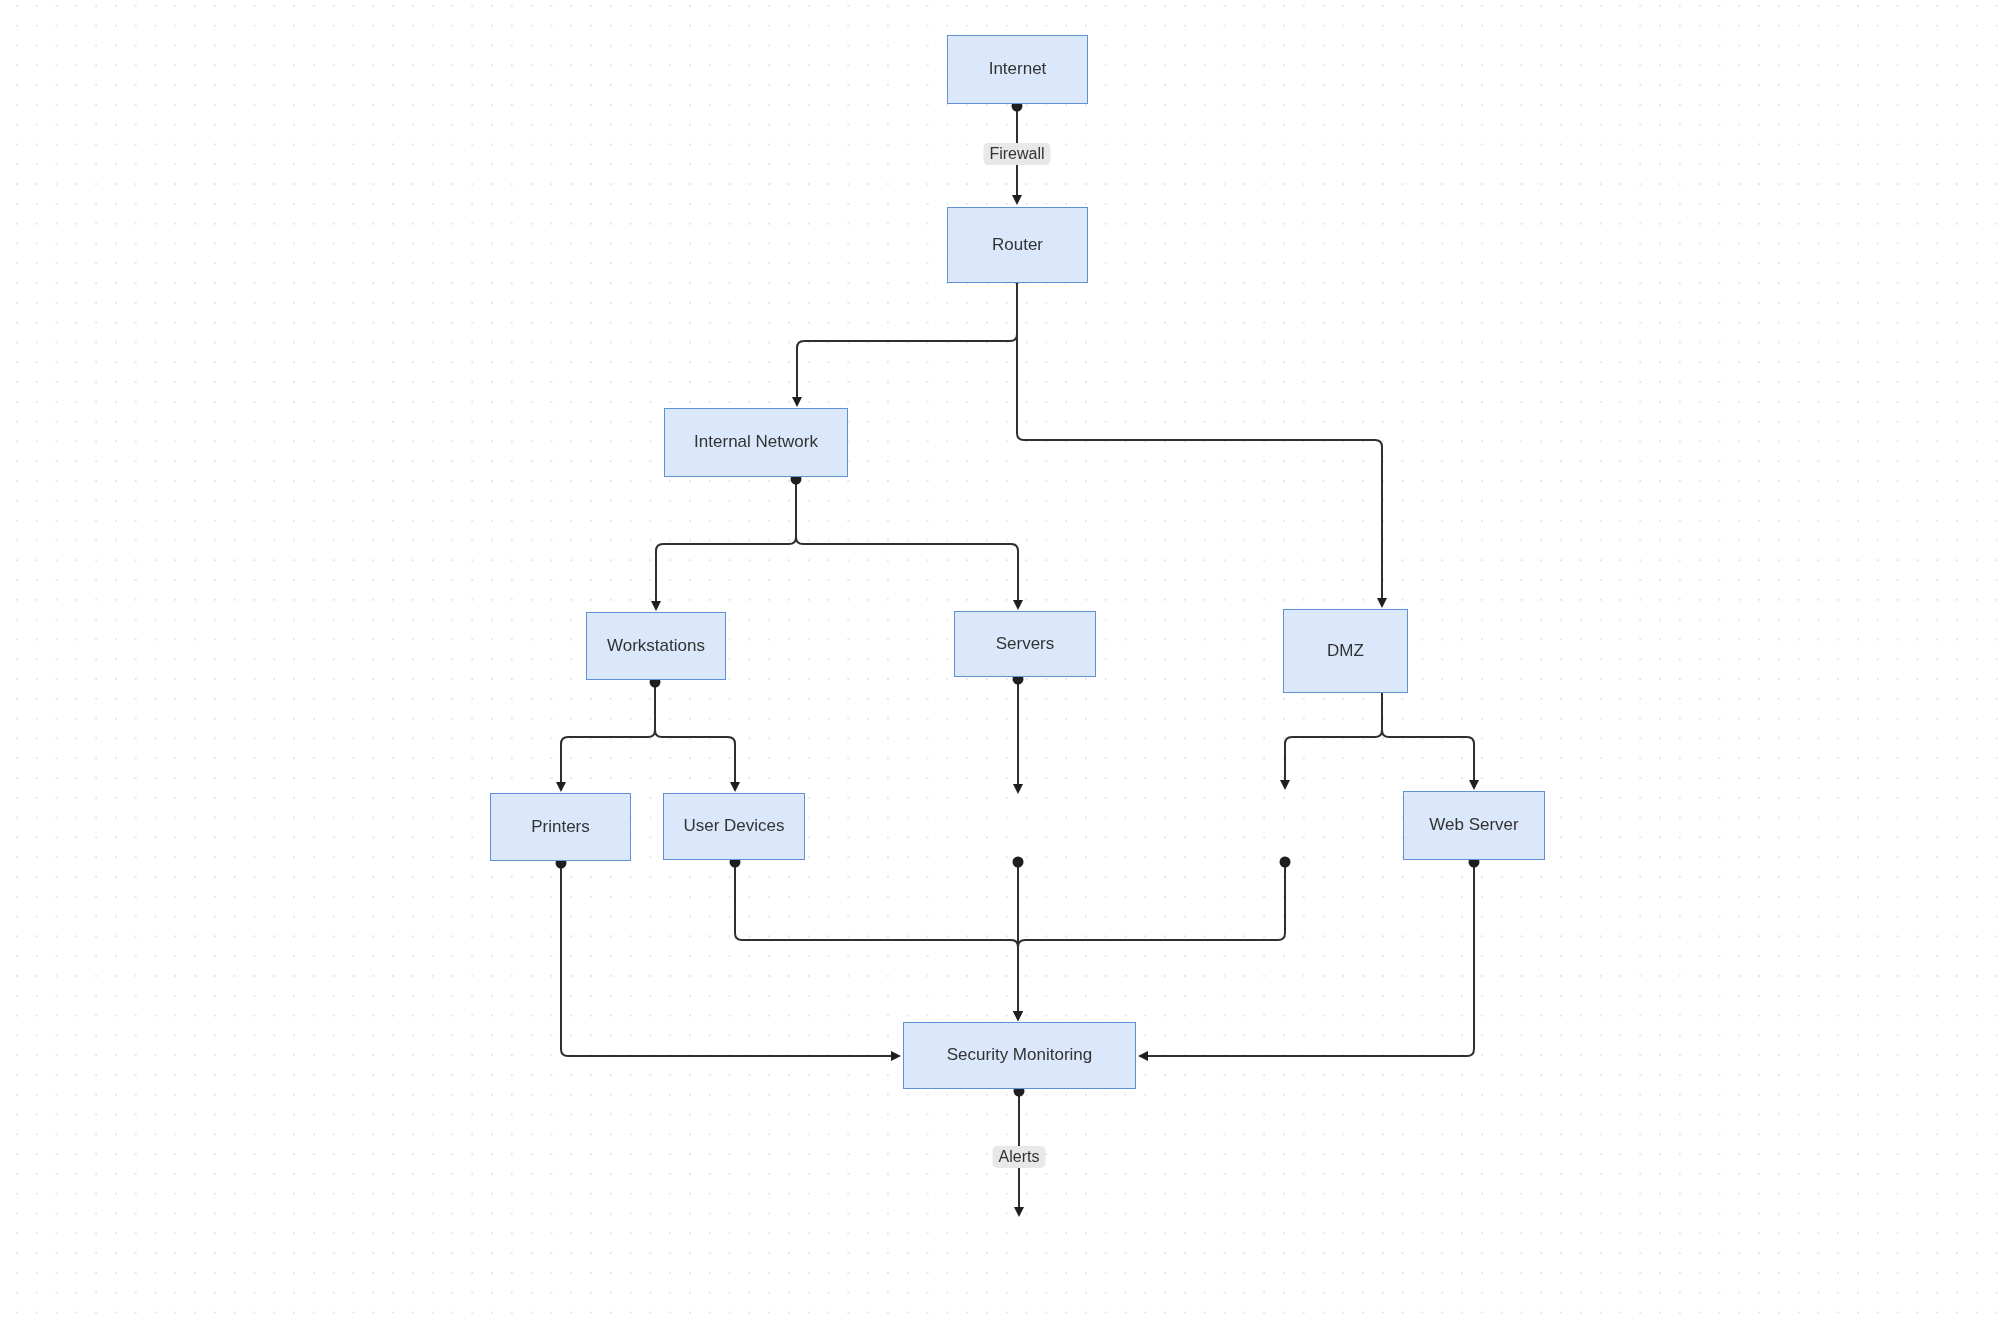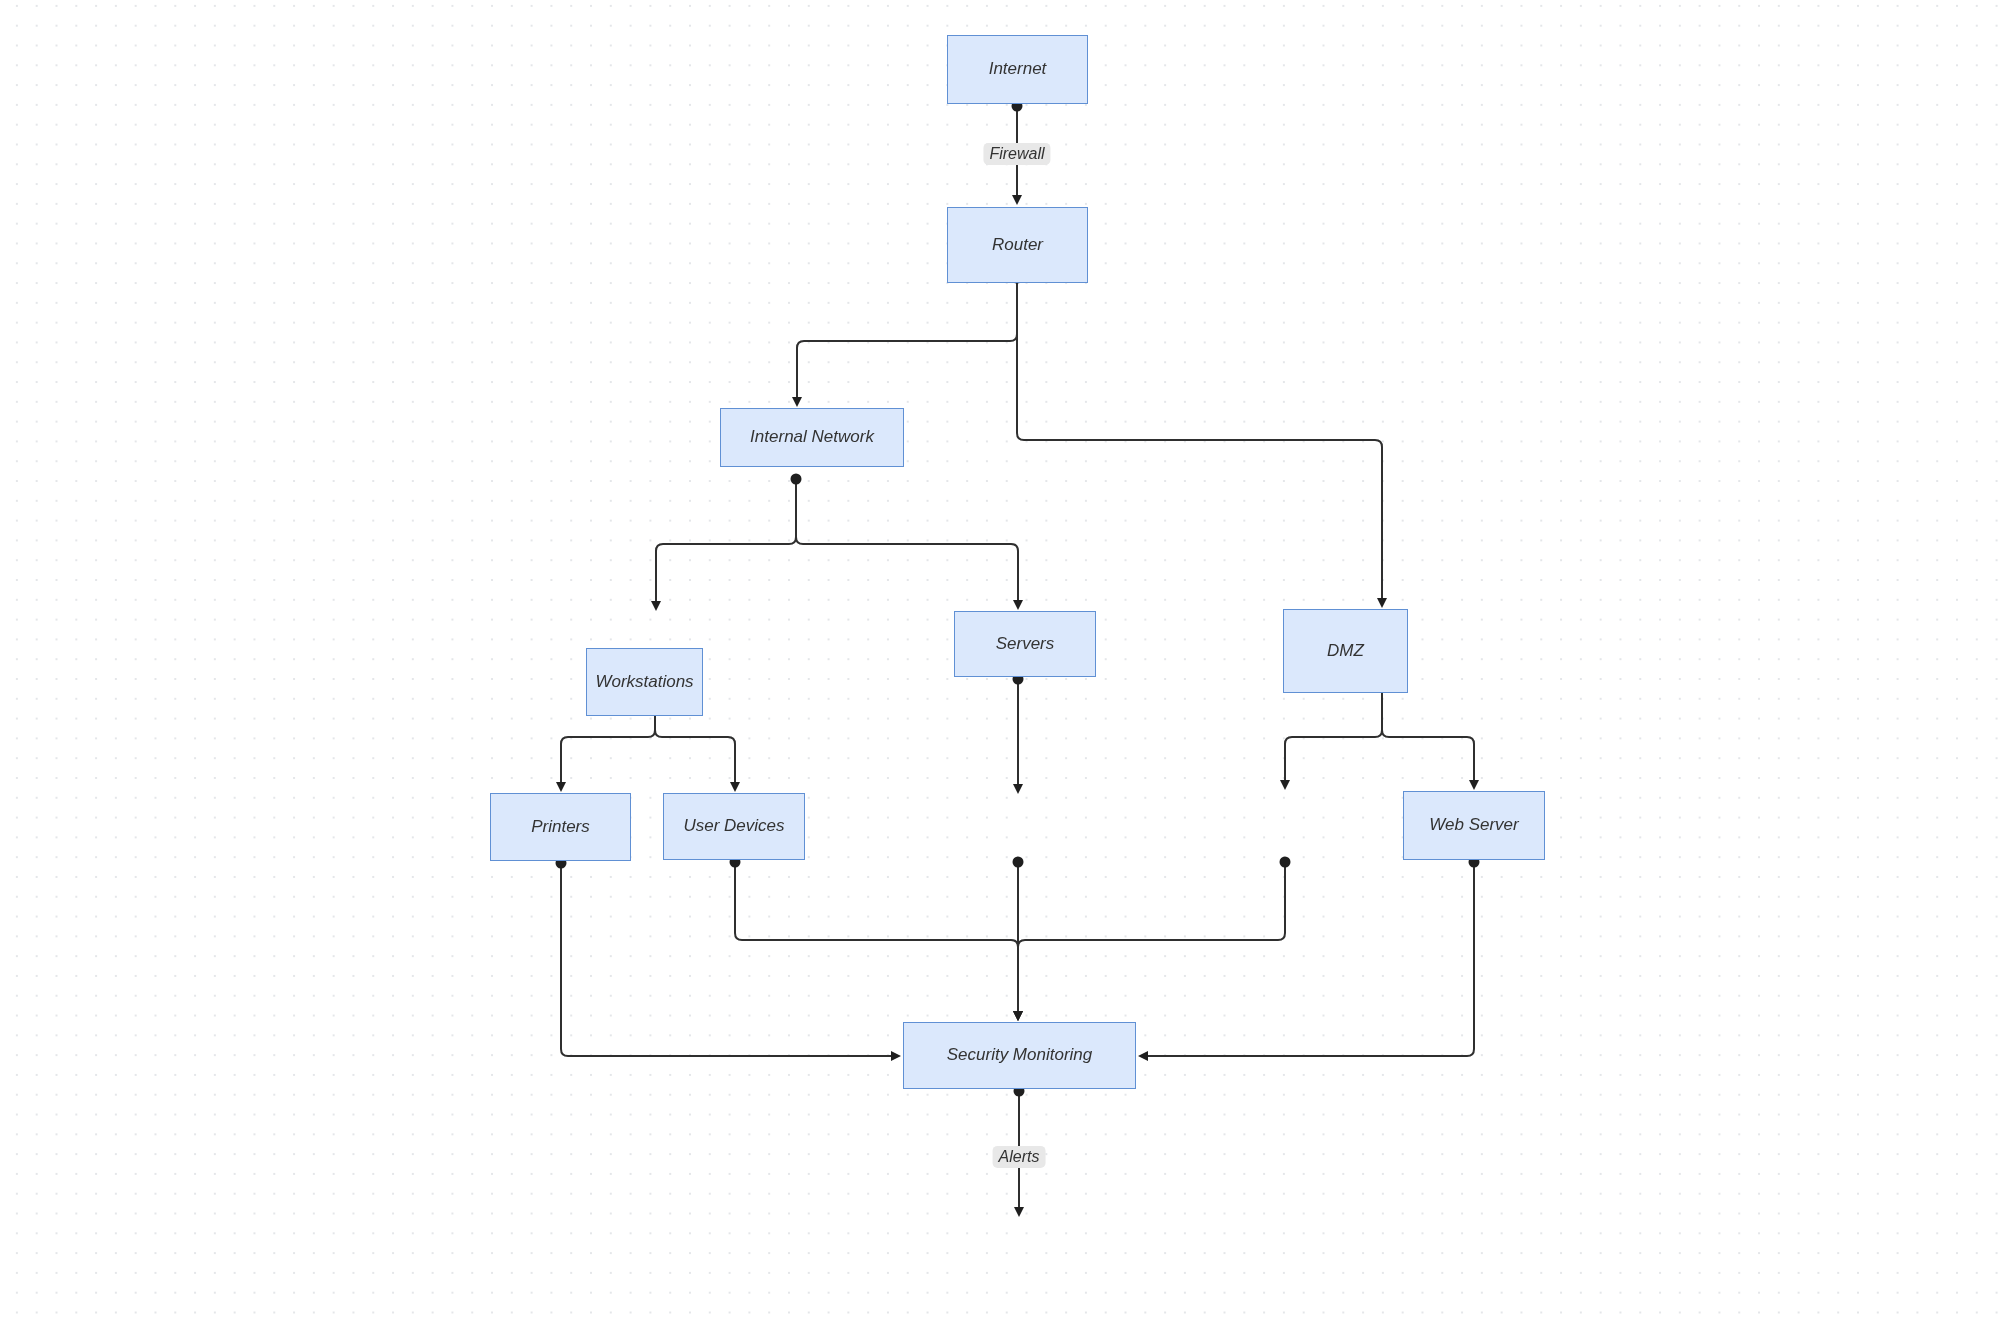--- a/index.html
+++ b/index.html
@@ -10,21 +10,20 @@
   }
   #canvas {
     position: relative;
     width: 2000px;
     height: 1321px;
     overflow: hidden;
     background-color: #ffffff;
     background-image: radial-gradient(circle, #e4e6e9 1.2px, transparent 1.4px);
     background-size: 19.8px 19.8px;
     background-position: 7px -4px;
-    font-style: italic;
   }
   #edges {
     position: absolute;
     left: 0; top: 0;
     width: 2000px; height: 1321px;
     z-index: 1;
   }
   .edge {
     fill: none;
     stroke: #2f2f2f;
@@ -102,23 +101,23 @@
     <circle class="edge-dot" cx="1018" cy="862" r="5.5"></circle>
     <circle class="edge-dot" cx="1285" cy="862" r="5.5"></circle>
     <circle class="edge-dot" cx="1474" cy="862" r="5.5"></circle>
     <circle class="edge-dot" cx="1019" cy="1091" r="5.5"></circle>
   </svg>
 
   <div class="node" style="left:947px; top:35px; width:141px; height:69px">Internet</div>
 
   <div class="node" style="left:947px; top:207px; width:141px; height:76px">Router</div>
 
-  <div class="node" style="left:720px; top:408px; width:184px; height:59px">Internal Network</div>
+  <div class="node" style="left:664px; top:408px; width:184px; height:69px">Internal Network</div>
 
-  <div class="node" style="left:586px; top:648px; width:117px; height:68px">Workstations</div>
+  <div class="node" style="left:586px; top:612px; width:140px; height:68px">Workstations</div>
 
   <div class="node" style="left:954px; top:611px; width:142px; height:66px">Servers</div>
 
   <div class="node" style="left:1283px; top:609px; width:125px; height:84px">DMZ</div>
 
   <div class="node" style="left:490px; top:793px; width:141px; height:68px">Printers</div>
 
   <div class="node" style="left:663px; top:793px; width:142px; height:67px">User Devices</div>
 
 

